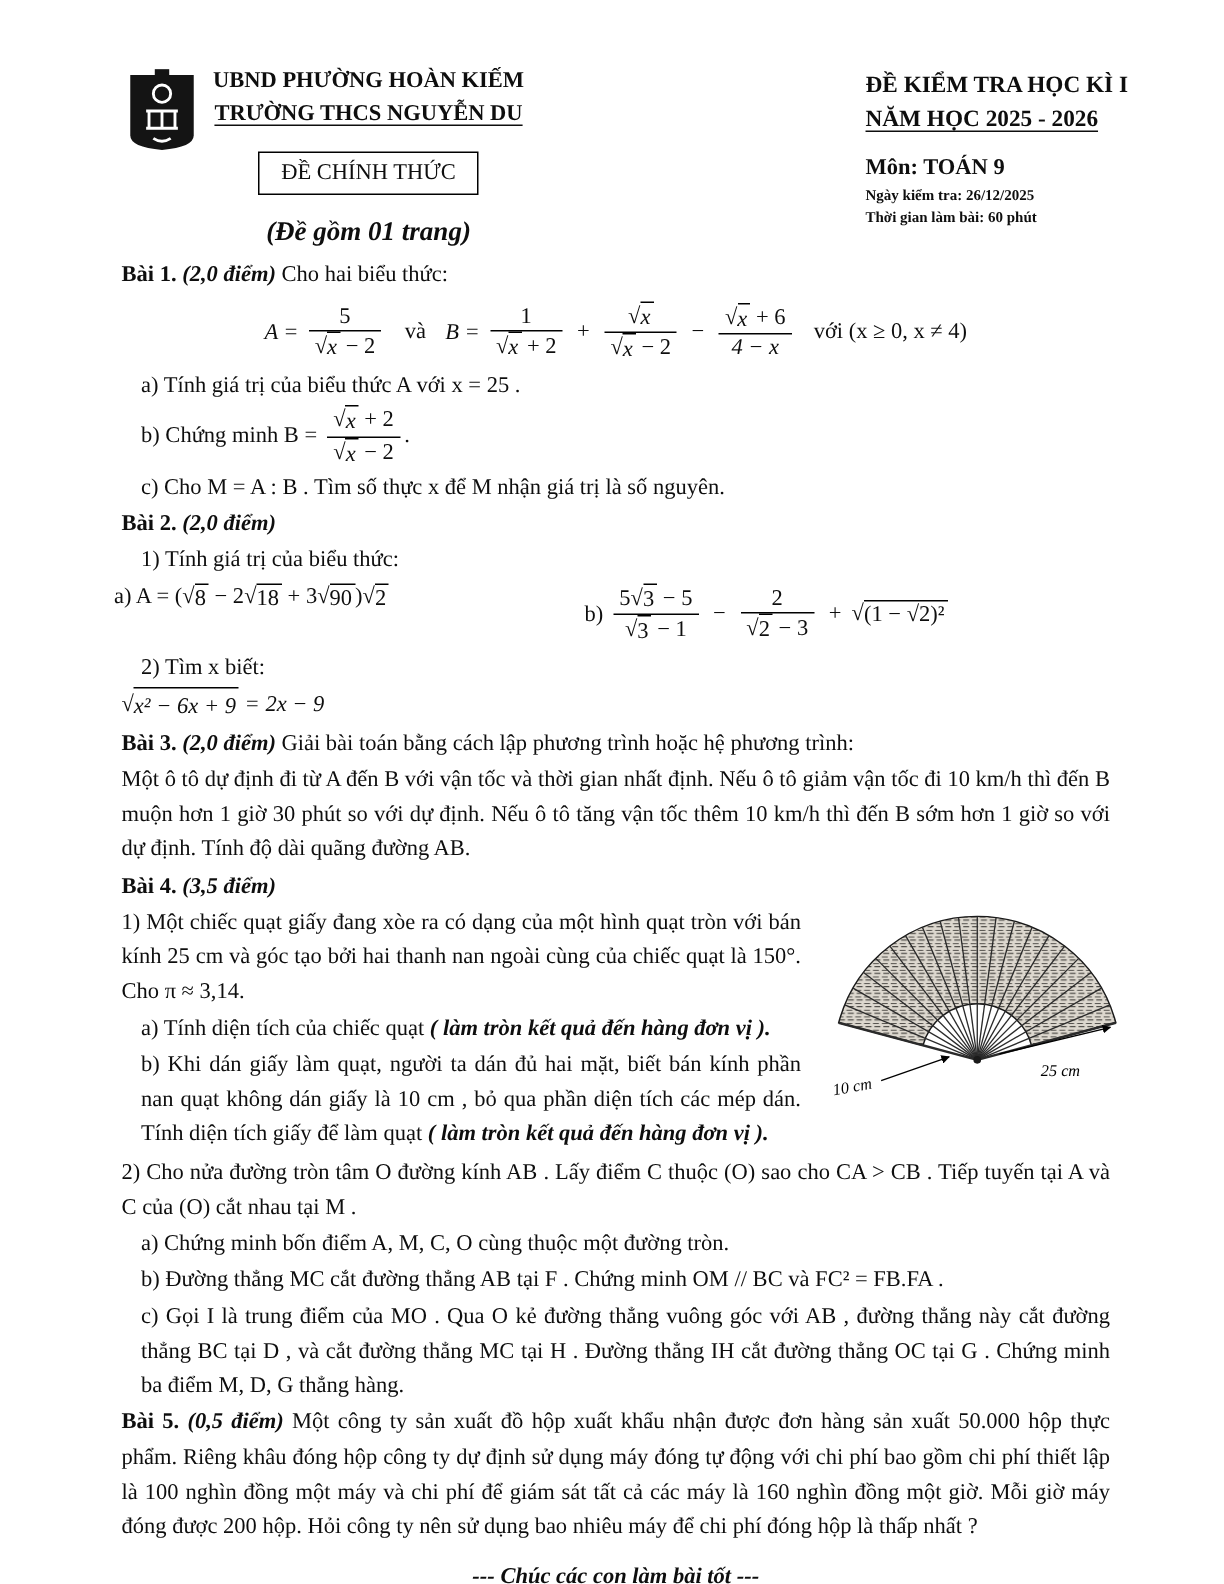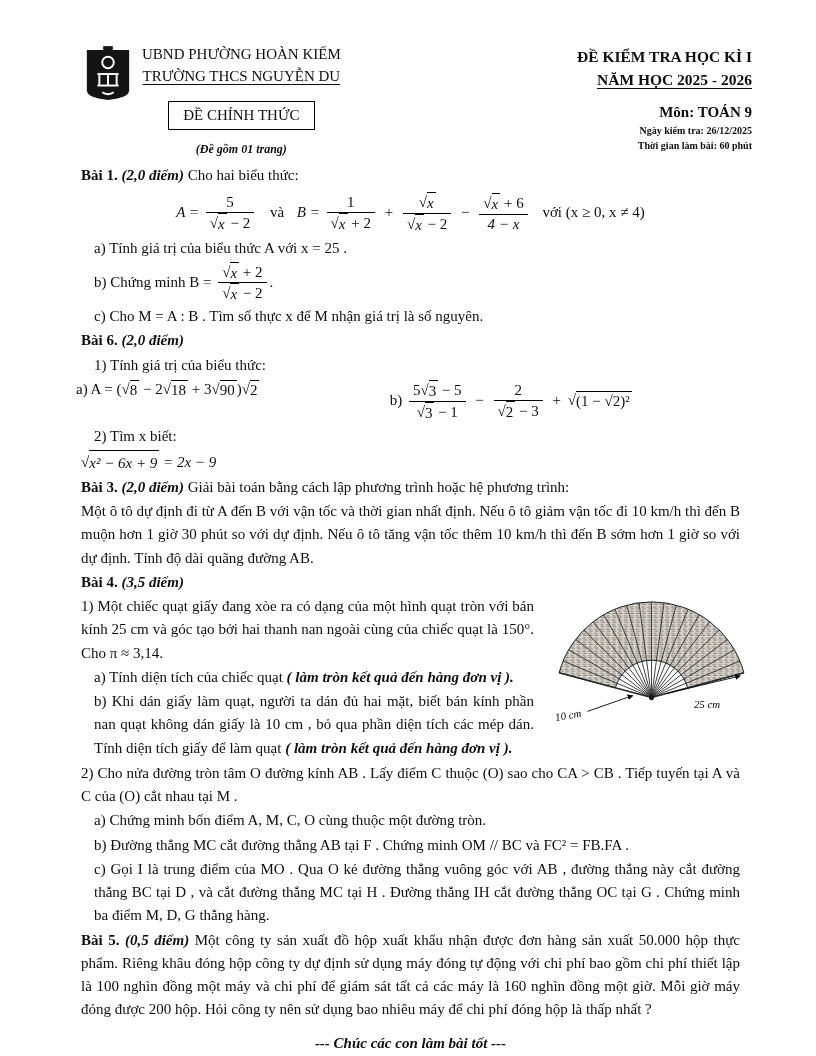--- a/index.html
+++ b/index.html
@@ -6,26 +6,26 @@
   html,body{background:#fff}
   body{width:816px;min-height:1056px;margin:0 auto;color:#0e0e0e;
        font-family:"Liberation Serif","DejaVu Serif",serif;font-size:15px}
   .page{padding:44px 58px 24px 63px}
 
   
   .header{display:flex;justify-content:space-between;align-items:flex-start;padding:0 6px 0 20px}
   .header-left{display:flex;gap:9px}
   .logo{flex:none;margin-top:2px}
   .org-block{text-align:center;line-height:1.45}
-  .org1,.org2{font-weight:normal;white-space:nowrap}
+  .org1,.org2{font-weight:bold;white-space:nowrap}
   .org2{text-decoration:underline;text-underline-offset:3px}
   .badge-wrap{margin-top:13px}
   .badge{display:inline-block;border:1.6px solid #000;padding:3px 14px;font-weight:normal}
-  .pages-note{margin-top:11px;font-weight:bold;font-style:italic;font-size:12px}
-  .header-right{text-align:right;line-height:1.5;padding-top:1px}
+  .pages-note{margin-top:11px;font-weight:bold;font-style:italic;font-size:18px}
+  .header-right{text-align:left;line-height:1.5;padding-top:1px}
   .exam-title1,.exam-title2{font-weight:bold;font-size:15.5px;white-space:nowrap}
   .exam-title2{text-decoration:underline;text-underline-offset:3px}
   .subject{margin-top:9px;font-weight:bold}
   .meta{font-weight:bold;font-size:10px}
 
   
   .content{margin-top:5px}
   p.line{line-height:1.55;text-align:justify;margin:1px 18px}
   .ind{padding-left:13px}
   .bold{font-weight:bold}
@@ -130,21 +130,21 @@
         <span class="frac"><span class="num"><span class="sqrt">
                 <span class="rad mi">x</span>
               </span> <span>+ 2</span></span><span class="den"><span class="sqrt">
                 <span class="rad mi">x</span>
               </span> <span>− 2</span></span></span><span>.</span>
       </p>
       <p class="line ind">c) Cho M = A : B . Tìm số thực x để M nhận giá trị là số nguyên.</p>
     </section>
 
     <section class="prob">
-      <p class="line"><span class="bold">Bài 6.</span> <span class="bi">(2,0 điểm)</span></p>
+      <p class="line"><span class="bold">Bài 2.</span> <span class="bi">(2,0 điểm)</span></p>
       <p class="line ind">1) Tính giá trị của biểu thức:</p>
 
       <div class="two-col">
         <div class="col-a">
           <span>a) A = (</span><span class="sqrt">
               <span class="rad">8</span>
             </span> <span>− 2</span><span class="sqrt">
               <span class="rad">18</span>
             </span> <span>+ 3</span><span class="sqrt">
               <span class="rad">90</span>

